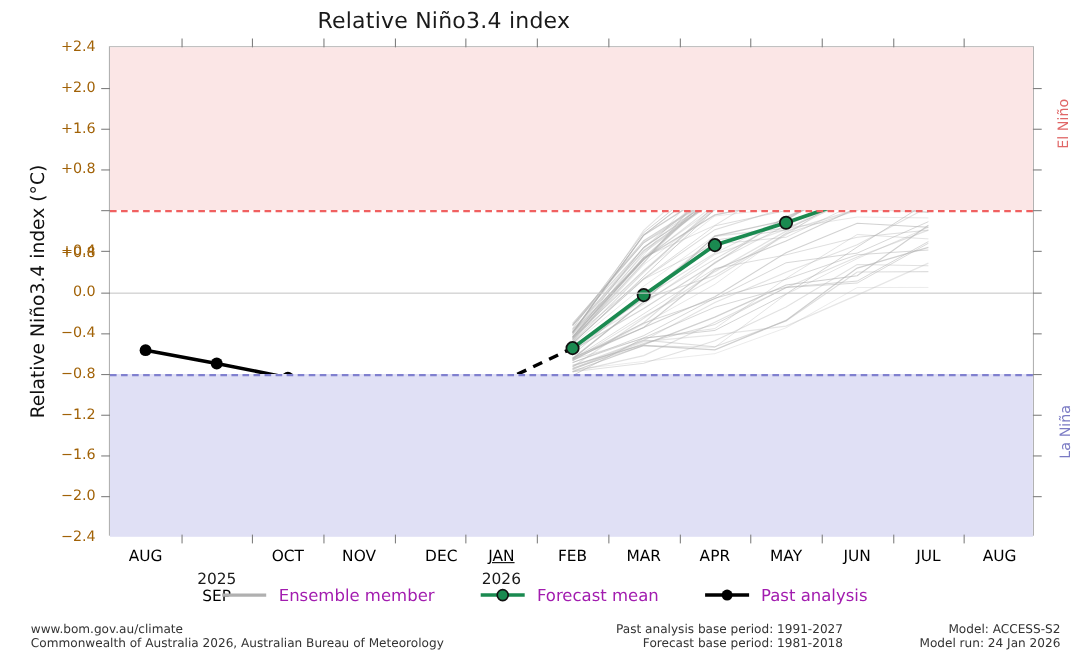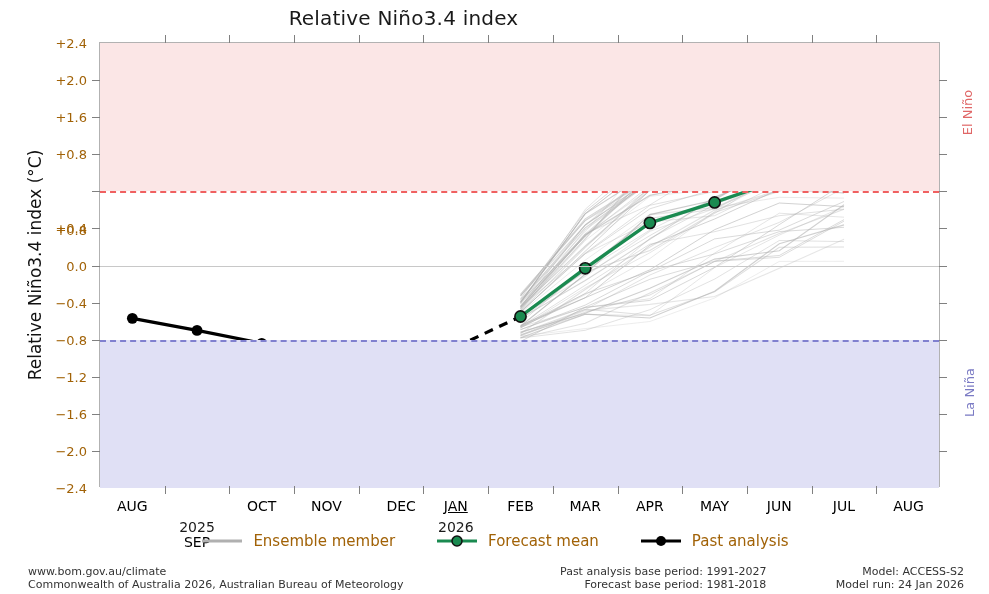--- a/index.html
+++ b/index.html
@@ -65,21 +65,21 @@
 
   
   svg.data-layer{position:absolute;left:0;top:0;overflow:visible;}
 
   
   .legend{
     position:absolute;left:0;top:528px;width:989px;height:26px;
     display:flex;align-items:center;justify-content:center;gap:40px;
   }
   .legend-item{display:flex;align-items:center;gap:9px;}
-  .legend-item span.lbl{font-size:15px;color:#a16207;white-space:nowrap;}
+  .legend-item span.lbl{font-size:15px;color:#a21caf;white-space:nowrap;}
 
   
   .footer-left{
     position:absolute;left:28px;top:565px;font-size:11px;color:#333;line-height:1.22;
   }
   .footer-right{
     position:absolute;left:560px;top:565px;width:404px;font-size:11px;color:#333;
     line-height:1.22;display:flex;justify-content:space-between;
   }
   .footer-right .col-a{text-align:right;}

